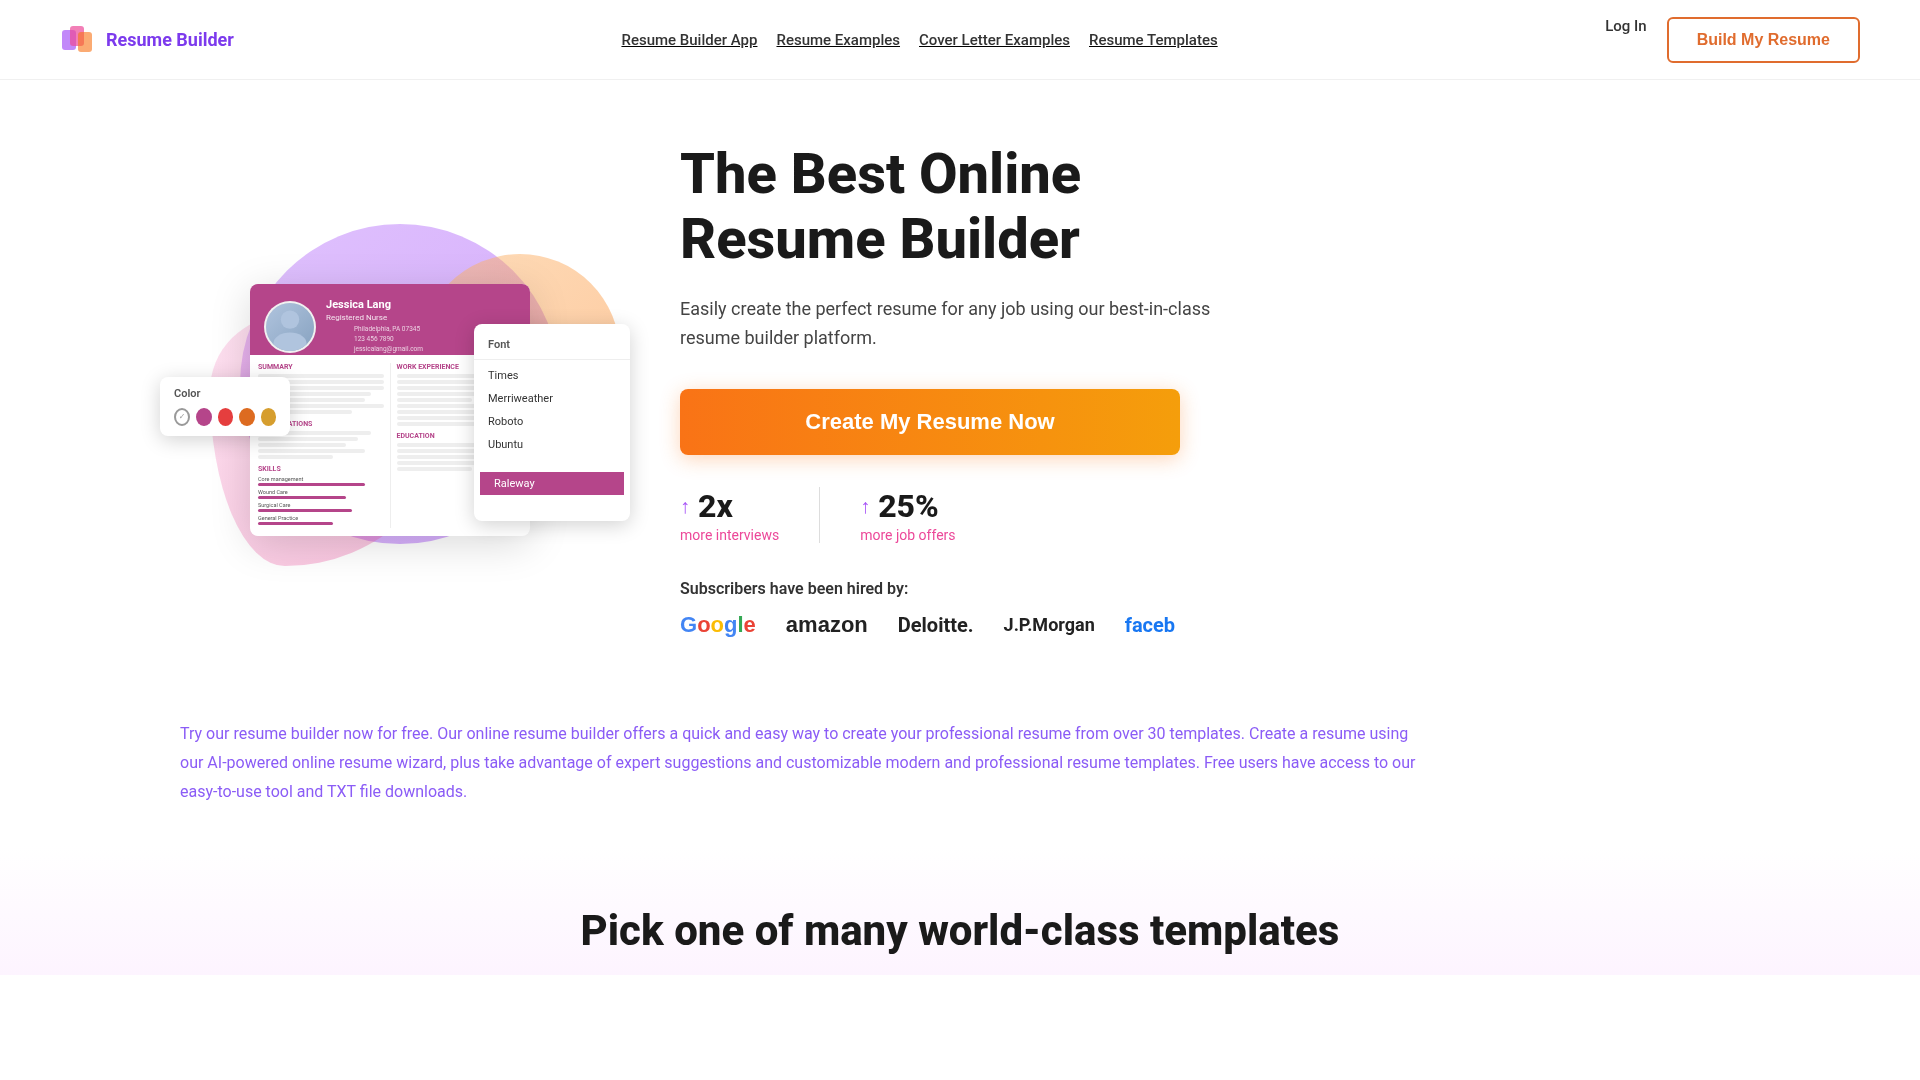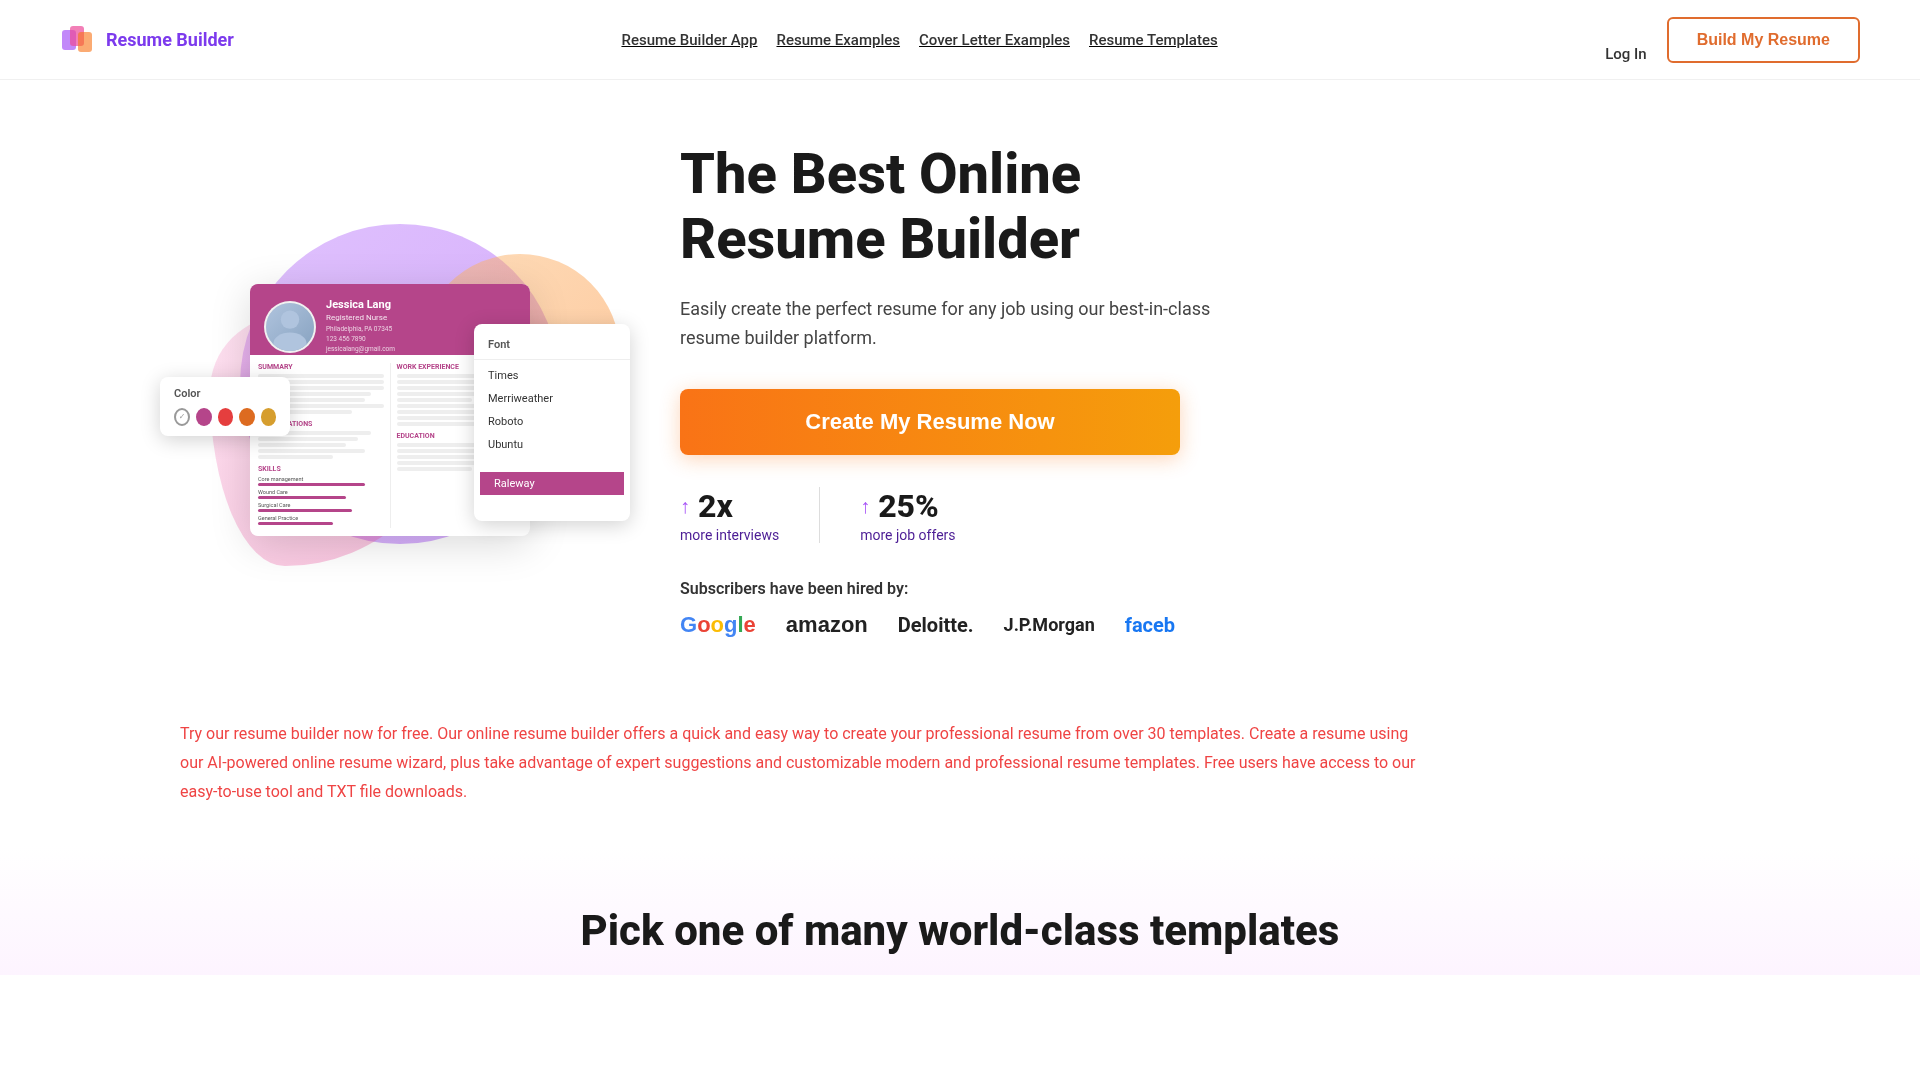--- a/index.html
+++ b/index.html
@@ -141,21 +141,21 @@
       width: 100%;
       height: 100%;
       background: linear-gradient(135deg, #b0c4de 0%, #87a2c0 100%);
       display: flex;
       align-items: center;
       justify-content: center;
     }
     .resume-name-block { flex: 1; }
     .resume-name { color: #fff; font-size: 11px; font-weight: 700; }
     .resume-title { color: rgba(255,255,255,0.85); font-size: 8px; margin-top: 2px; }
-    .resume-contact { color: rgba(255,255,255,0.75); font-size: 6.5px; margin-top: 3px; line-height: 1.5; }
+    .resume-contact { color: rgba(255,255,255,0.75); font-size: 6.5px; margin-top: 3px; line-height: 1.5; margin-left: 28px; }
 
     .resume-body {
       display: flex;
       gap: 0;
       padding: 8px;
       font-size: 6px;
       color: #333;
     }
     .resume-left { flex: 1; padding-right: 6px; }
     .resume-right { flex: 1; border-left: 1px solid #eee; padding-left: 6px; }
@@ -297,21 +297,21 @@
       color: #a855f7;
       font-size: 20px;
     }
     .stat-value {
       font-size: 32px;
       font-weight: 800;
       color: #1a1a1a;
     }
     .stat-label {
       font-size: 14px;
-      color: #4c1d95;
+      color: #ec4899;
       margin-top: 2px;
     }
 
     
     .hired-section { margin-top: 8px; }
     .hired-title {
       font-size: 16px;
       font-weight: 600;
       color: #333;
       margin-bottom: 14px;
@@ -339,21 +339,21 @@
     .logo-facebook { font-size: 20px; color: #1877f2; font-weight: 700; }
 
     
     .description-section {
       padding: 40px 180px;
       max-width: 1600px;
       background: #fff;
     }
     .description-text {
       font-size: 16px;
-      color: #ef4444;
+      color: #8b5cf6;
       line-height: 1.8;
     }
 
     
     .pick-template-section {
       padding: 60px 60px 20px;
       text-align: center;
       background: linear-gradient(180deg, #fff 0%, #fdf4ff 100%);
     }
     .pick-template-title {
@@ -373,21 +373,21 @@
       <rect x="18" y="10" width="14" height="20" rx="3" fill="#f97316" opacity="0.6"></rect>
     </svg>
     <span class="logo-text">Resume Builder</span>
   </div>
   <ul class="navbar-nav">
     <li><a href="#">Resume Builder App</a></li>
     <li><a href="#">Resume Examples</a></li>
     <li><a href="#">Cover Letter Examples</a></li>
     <li><a href="#">Resume Templates</a></li>
   </ul>
-  <div style="display:flex;align-items:flex-end;gap:20px;">
+  <div style="display:flex;align-items:flex-start;gap:20px;">
     <span class="nav-login">Log In</span>
     <button class="btn-build-resume">Build My Resume</button>
   </div>
 </nav>
 
 <section class="hero">
 
   <div class="hero-illustration">
     <div class="bg-shape-purple"></div>
     <div class="bg-shape-orange"></div>

